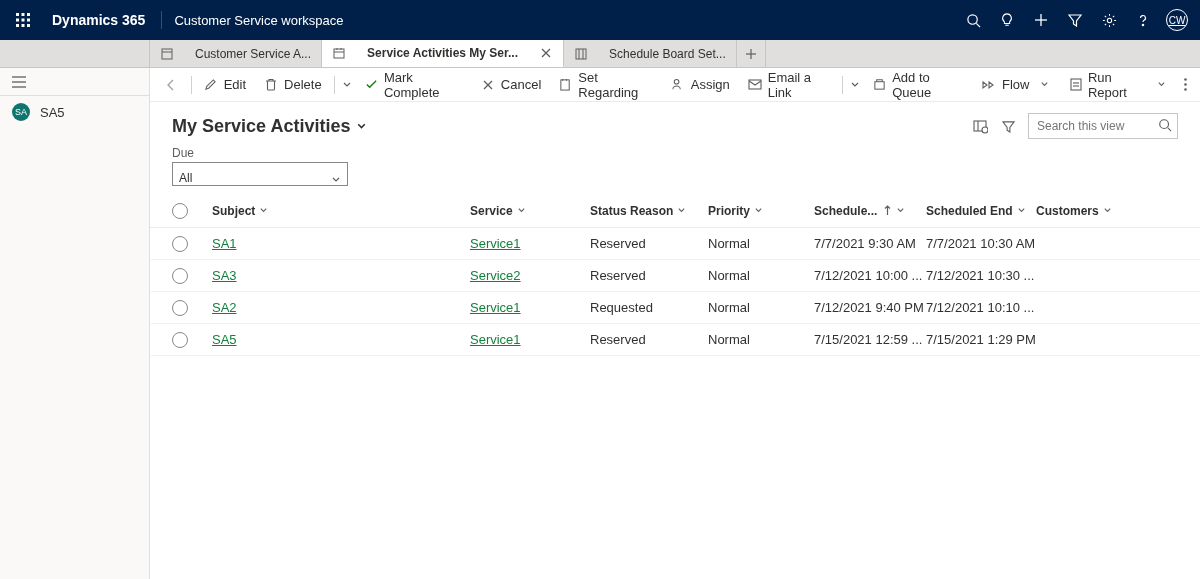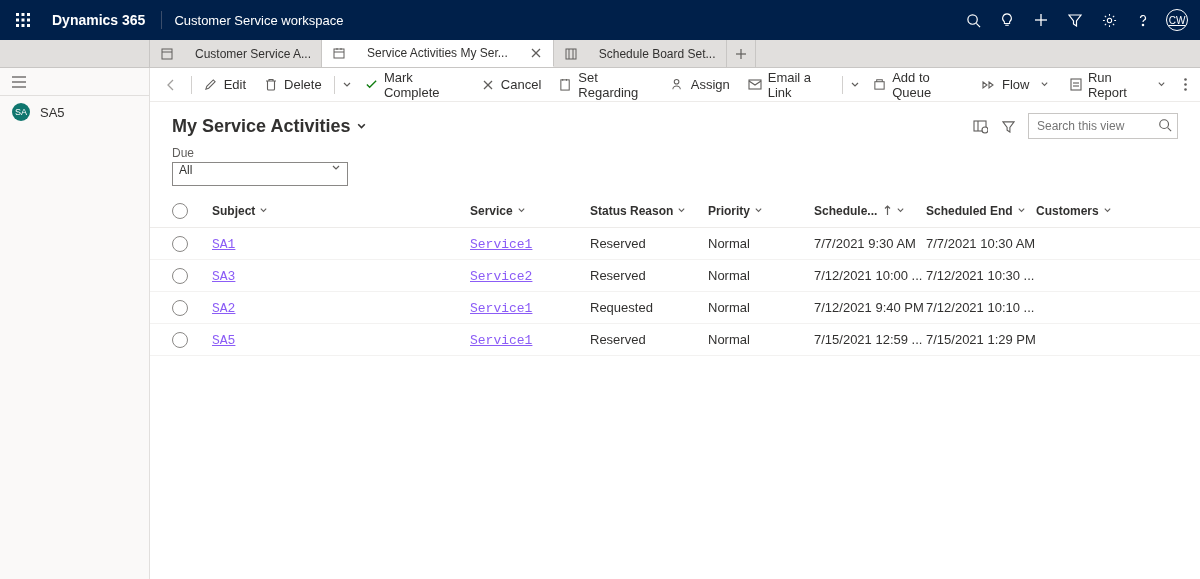--- a/index.html
+++ b/index.html
@@ -48,32 +48,32 @@
 .viewtitle { font-size:18px; font-weight:600; display:flex; align-items:center; gap:6px; cursor:pointer; }
 .viewhdr .spacer { flex:1; }
 .vhicon { width:28px; height:28px; display:flex; align-items:center; justify-content:center; cursor:pointer; color:#605e5c; }
 .searchbox { position:relative; margin-left:6px; }
 .searchbox input { width:150px; height:26px; border:1px solid #c8c6c4; padding:0 26px 0 8px; font-size:12px; }
 .searchbox .sico { position:absolute; right:6px; top:5px; color:#605e5c; }
 
 
 .duerow { padding:6px 22px 8px 22px; }
 .duelbl { font-size:12px; color:#605e5c; margin-bottom:2px; }
-.duesel { width:176px; height:24px; border:1px solid #8a8886; background:#fff; display:flex; align-items:flex-start; justify-content:space-between; padding:0 6px; font-size:12px; cursor:pointer; }
+.duesel { width:176px; height:24px; border:1px solid #8a8886; background:#fff; display:flex; align-items:flex-end; justify-content:space-between; padding:0 6px; font-size:12px; cursor:pointer; }
 
 
 .grid { flex:1; overflow:auto; }
 .ghead { display:flex; align-items:center; height:34px; border-bottom:1px solid #edebe9; padding:0 10px; }
 .selcol { width:40px; display:flex; justify-content:center; }
 .selcircle { width:16px; height:16px; border:1px solid #8a8886; border-radius:50%; cursor:pointer; }
 .gcol { display:flex; align-items:center; gap:4px; font-size:12px; font-weight:600; cursor:pointer; padding-right:10px; }
 .gcol .ch { color:#605e5c; }
 .row { display:flex; align-items:center; height:32px; border-bottom:1px solid #f3f2f1; padding:0 10px; font-size:13px; }
 .row .selcol { width:40px; }
-.link { color:#8b5cf6; text-decoration:underline; cursor:pointer;font-family:Liberation Mono, monospace; }
+.link { color:#15803d; text-decoration:underline; cursor:pointer; }
 .cSubject { width:270px; padding-left:12px; }
 .cService { width:120px; }
 .cStatus { width:118px; }
 .cPriority { width:106px; }
 .cStart { width:112px; }
 .cEnd { width:110px; }
 .cCust { width:80px; }
 .sortico { color:#605e5c; margin-left:2px; }
 
 svg { display:block; }
@@ -156,21 +156,21 @@
   </div>
   <div class="tab active">
     <span class="ico">
         <svg width="12" height="12" viewBox="0 0 12 12" fill="none" stroke="#605e5c" stroke-width="1">
           <rect x="1" y="2" width="10" height="9"></rect>
           <line x1="1" y1="5" x2="11" y2="5"></line>
           <line x1="4" y1="1" x2="4" y2="3"></line>
           <line x1="8" y1="1" x2="8" y2="3"></line>
         </svg>
       </span>
-    <span style="font-weight:400;">Service Activities My Ser...</span>
+    <span style="font-weight:700;">Service Activities My Ser...</span>
     <span class="close">
         <svg width="10" height="10" viewBox="0 0 10 10" stroke="#605e5c" stroke-width="1.2">
           <line x1="1" y1="1" x2="9" y2="9"></line>
           <line x1="9" y1="1" x2="1" y2="9"></line>
         </svg>
       </span>
   </div>
   <div class="tab">
     <span class="ico">
         <svg width="12" height="12" viewBox="0 0 12 12" fill="none" stroke="#605e5c" stroke-width="1">

